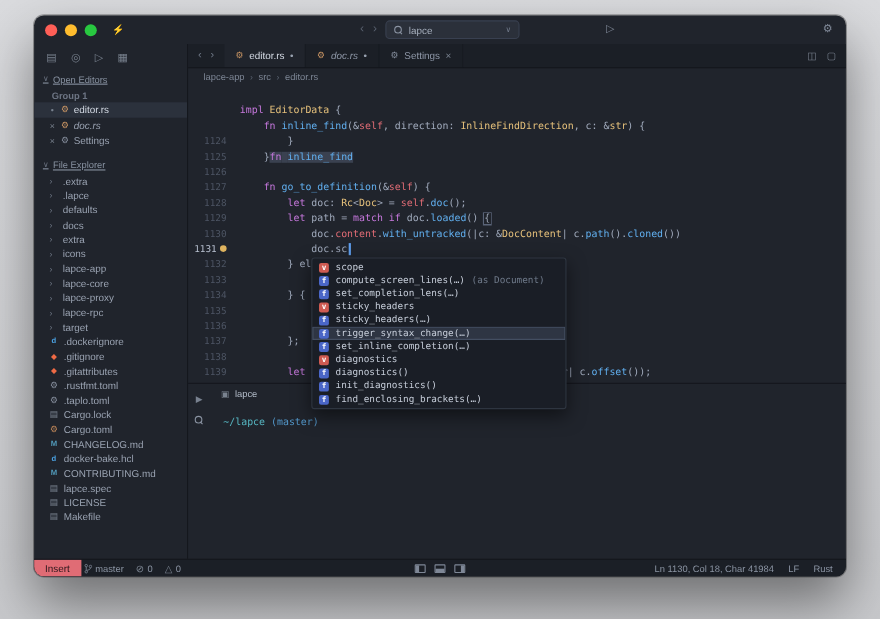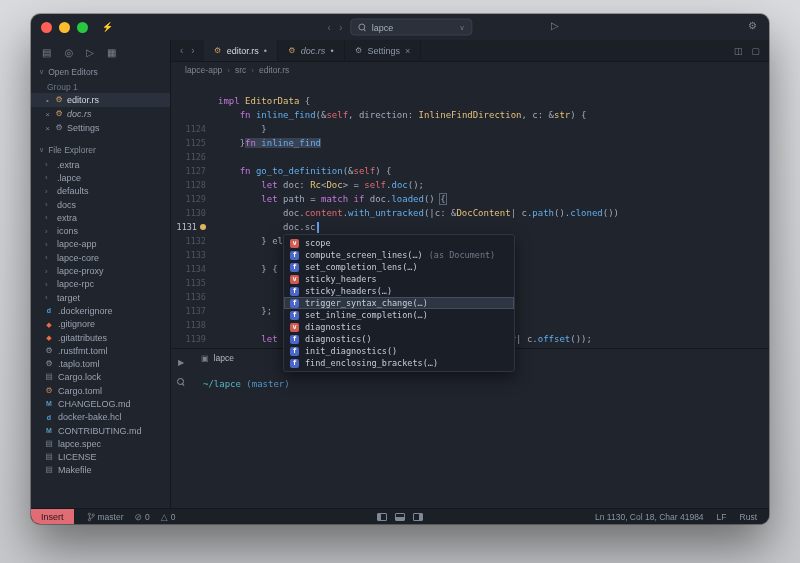--- a/index.html
+++ b/index.html
@@ -34,24 +34,24 @@
   
   .content { flex:1; display:flex; min-height:0; }
 
   
   .sidebar { width:140px; flex:none; border-right:1px solid #14171d;
     display:flex; flex-direction:column; overflow:hidden; font-size:9px; }
   .activity-row { height:24px; flex:none; display:flex; align-items:center;
     gap:13px; padding:0 11px; }
   .act-icon { font-size:10px; color:#79828f; }
   .sec-header { height:16px; display:flex; align-items:center; gap:4px;
-    padding:0 8px; color:#8791a0; font-size:8.5px; }
+    padding:0 8px; color:#8791a0; font-size:8.5px;text-decoration:underline; }
   .sec-header .chev { font-size:7px; color:#6b7381; }
   .group-label { height:13px; display:flex; align-items:center;
-    padding:0 0 0 16px; color:#6d7584; font-size:8.5px; }
+    padding:0 0 0 16px; color:#6d7584; font-size:8.5px;font-weight:bold; }
   .oe-row { height:14px; display:flex; align-items:center; gap:4px;
     padding:0 6px 0 13px; color:#98a1b0; }
   .oe-row.active { background:#2b313c; color:#d3d9e3; }
   .oe-left { width:7px; font-size:8px; color:#79828f; text-align:center; }
   .oe-name.preview { font-style:italic; }
   .sec-gap { height:7px; }
   .tree { flex:1; overflow:hidden; }
   .tree-row { height:13.3px; display:flex; align-items:center; gap:5px;
     padding-left:14px; color:#99a2b1; white-space:nowrap; }
   .dchev { width:7px; font-size:8px; color:#6b7381; }
@@ -132,21 +132,21 @@
   .sicon::before { content:""; position:absolute; left:0; top:0; width:5px; height:5px;
     border:1px solid #8a93a2; border-radius:50%; }
   .sicon::after { content:""; position:absolute; left:5px; top:5px; width:3px; height:1px;
     background:#8a93a2; transform:rotate(45deg); transform-origin:left center; }
 
   
   .statusbar { height:16px; flex:none; background:#1b1f26; border-top:1px solid #14171d;
     display:flex; align-items:center; font-size:8.5px; color:#8b94a3; position:relative; }
   .mode { height:100%; display:flex; align-items:center; padding:0 10px;
     background:#e06c75; color:#2a161a; font-size:9px; }
-  .sb-left { display:flex; align-items:center; gap:11px; padding-left:13px; }
+  .sb-left { display:flex; align-items:center; gap:11px; padding-left:2px; }
   .sb-item { display:flex; align-items:center; gap:3px; }
   .sb-glyph { font-size:9px; color:#79828f; }
   .sb-center { position:absolute; left:50%; top:50%; transform:translate(-50%,-50%);
     display:flex; gap:8px; align-items:center; }
   .ptog { width:10px; height:8px; border:1px solid #7e8796; border-radius:1px; position:relative; }
   .ptog.l::before { content:""; position:absolute; left:0; top:0; bottom:0; width:3px; background:#7e8796; }
   .ptog.b::before { content:""; position:absolute; left:0; right:0; bottom:0; height:3px; background:#7e8796; }
   .ptog.r::before { content:""; position:absolute; right:0; top:0; bottom:0; width:3px; background:#7e8796; }
   .sb-right { margin-left:auto; display:flex; align-items:center; gap:13px; padding-right:12px; }
 

